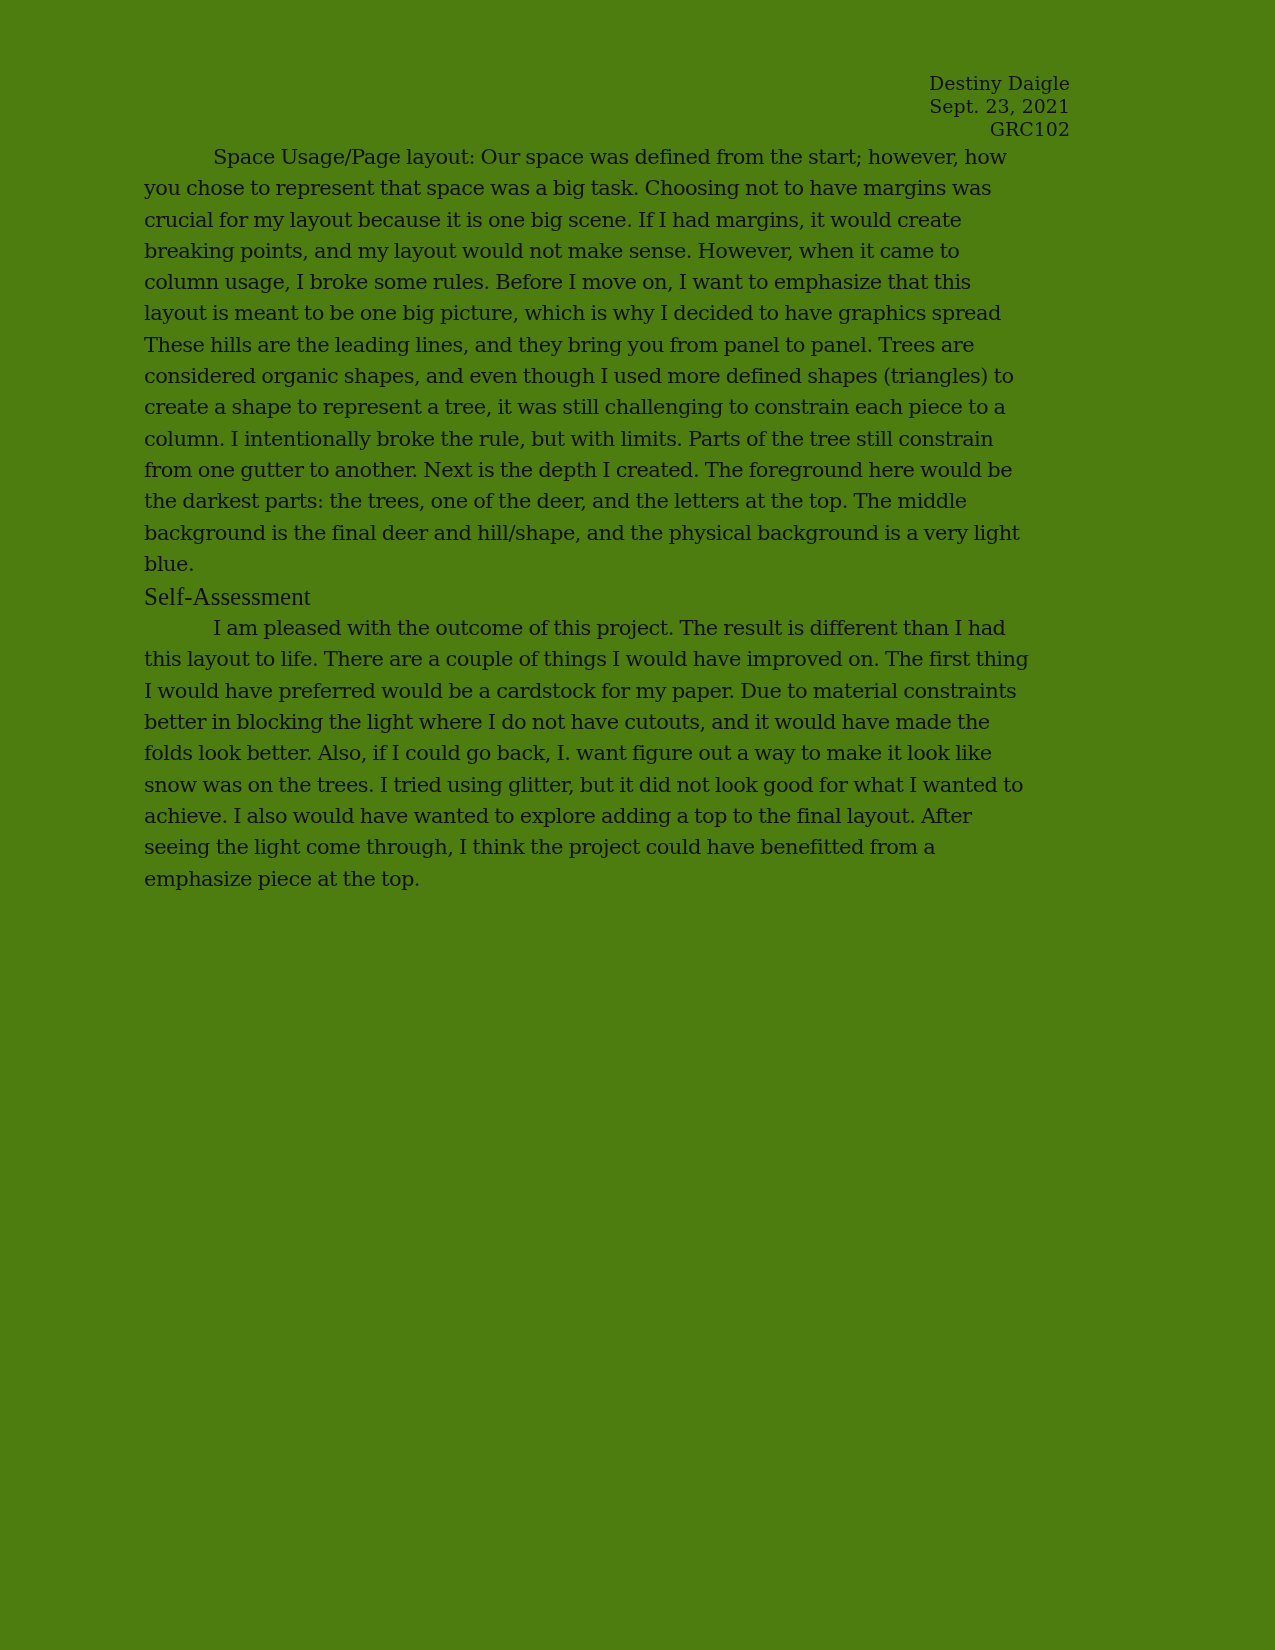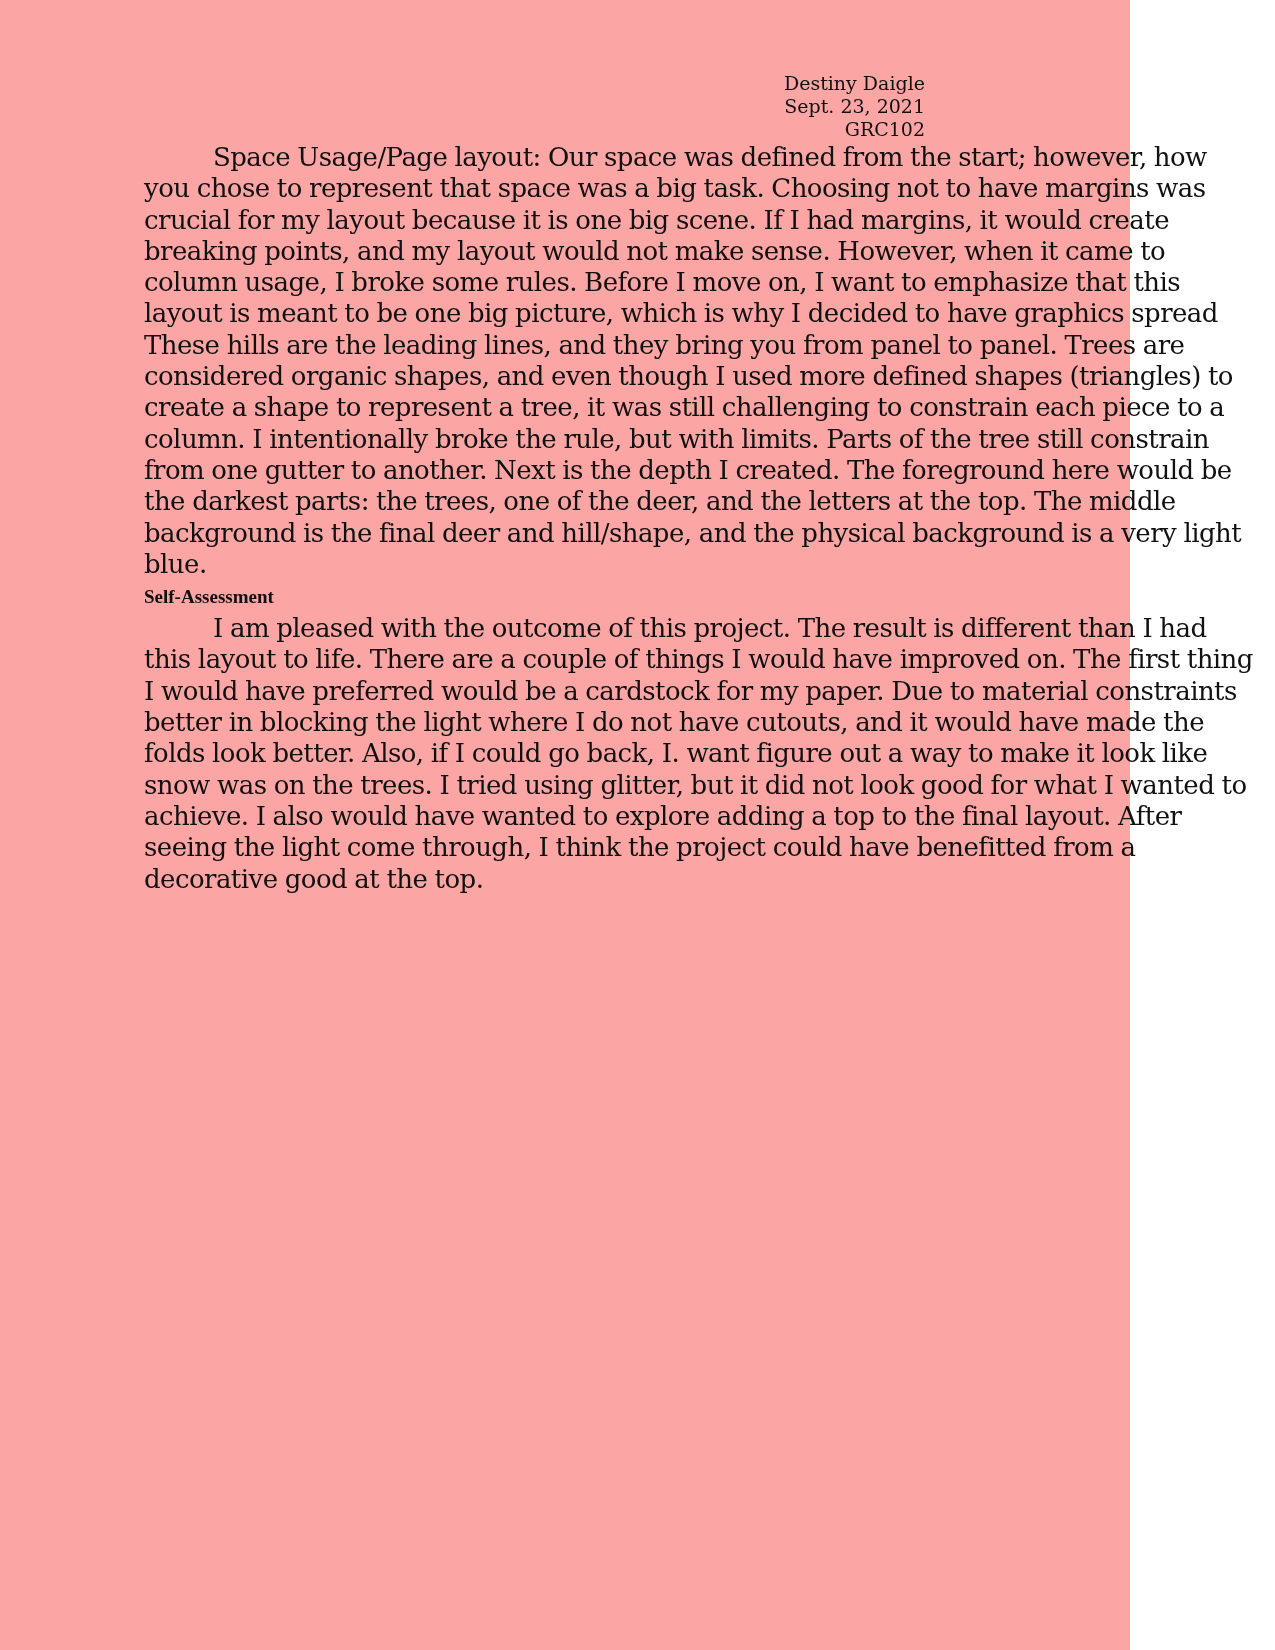--- a/index.html
+++ b/index.html
@@ -1,38 +1,38 @@
 <!DOCTYPE html>
 <html><head>
   <meta charset="utf-8">
   <style>
     html, body { margin: 0; padding: 0; background: #ffffff; }
     body { width: 1275px; height: 1650px; position: relative; overflow: hidden; }
     .page {
-      position: absolute; left: 0; top: 0; width: 1130px; height: 1650px;
-      background: #fca5a5; color: #111111;
+      position: absolute; left: 0; top: 0; width: 1275px; height: 1650px;
+      background: #4d7c0f; color: #111111;
       font-family: "DejaVu Serif", "Liberation Serif", serif;
     }
     .header {
       position: absolute; right: 205px; top: 72px;
       text-align: right; font-size: 19px; line-height: 23px; color: #111;
       font-family: "DejaVu Serif", serif;
     }
     .header div { white-space: nowrap; }
     .body {
       position: absolute; left: 144px; top: 142px; width: 940px;
     }
     .line {
-      font-size: 26px; line-height: 31.3px; white-space: nowrap;
+      font-size: 21px; line-height: 31.3px; white-space: nowrap;
       letter-spacing: -0.55px; word-spacing: -0.5px; color: #111;
       font-family: "DejaVu Serif", serif;
     }
     .indent { padding-left: 69px; }
     .heading {
-      font-size: 19px; line-height: 34px; font-weight: bold; color: #111;
+      font-size: 25px; line-height: 34px; font-weight: normal; color: #111;
       font-family: "Liberation Serif", serif; margin-top: 0px; margin-bottom: -1px;
       letter-spacing: 0px;
     }
   </style>
 </head>
 <body>
 
 <div class="page">
   <div class="header">
     <div>Destiny Daigle</div>
@@ -62,16 +62,16 @@
 
     <div>
       <div class="line indent">I am pleased with the outcome of this project. The result is different than I had</div>
       <div class="line">this layout to life. There are a couple of things I would have improved on. The first thing</div>
       <div class="line">I would have preferred would be a cardstock for my paper. Due to material constraints</div>
       <div class="line">better in blocking the light where I do not have cutouts, and it would have made the</div>
       <div class="line">folds look better. Also, if I could go back, I. want figure out a way to make it look like</div>
       <div class="line">snow was on the trees. I tried using glitter, but it did not look good for what I wanted to</div>
       <div class="line">achieve. I also would have wanted to explore adding a top to the final layout. After</div>
       <div class="line">seeing the light come through, I think the project could have benefitted from a</div>
-      <div class="line">decorative good at the top.</div>
+      <div class="line">emphasize piece at the top.</div>
     </div>
   </div>
 </div>
 
 </body></html>

